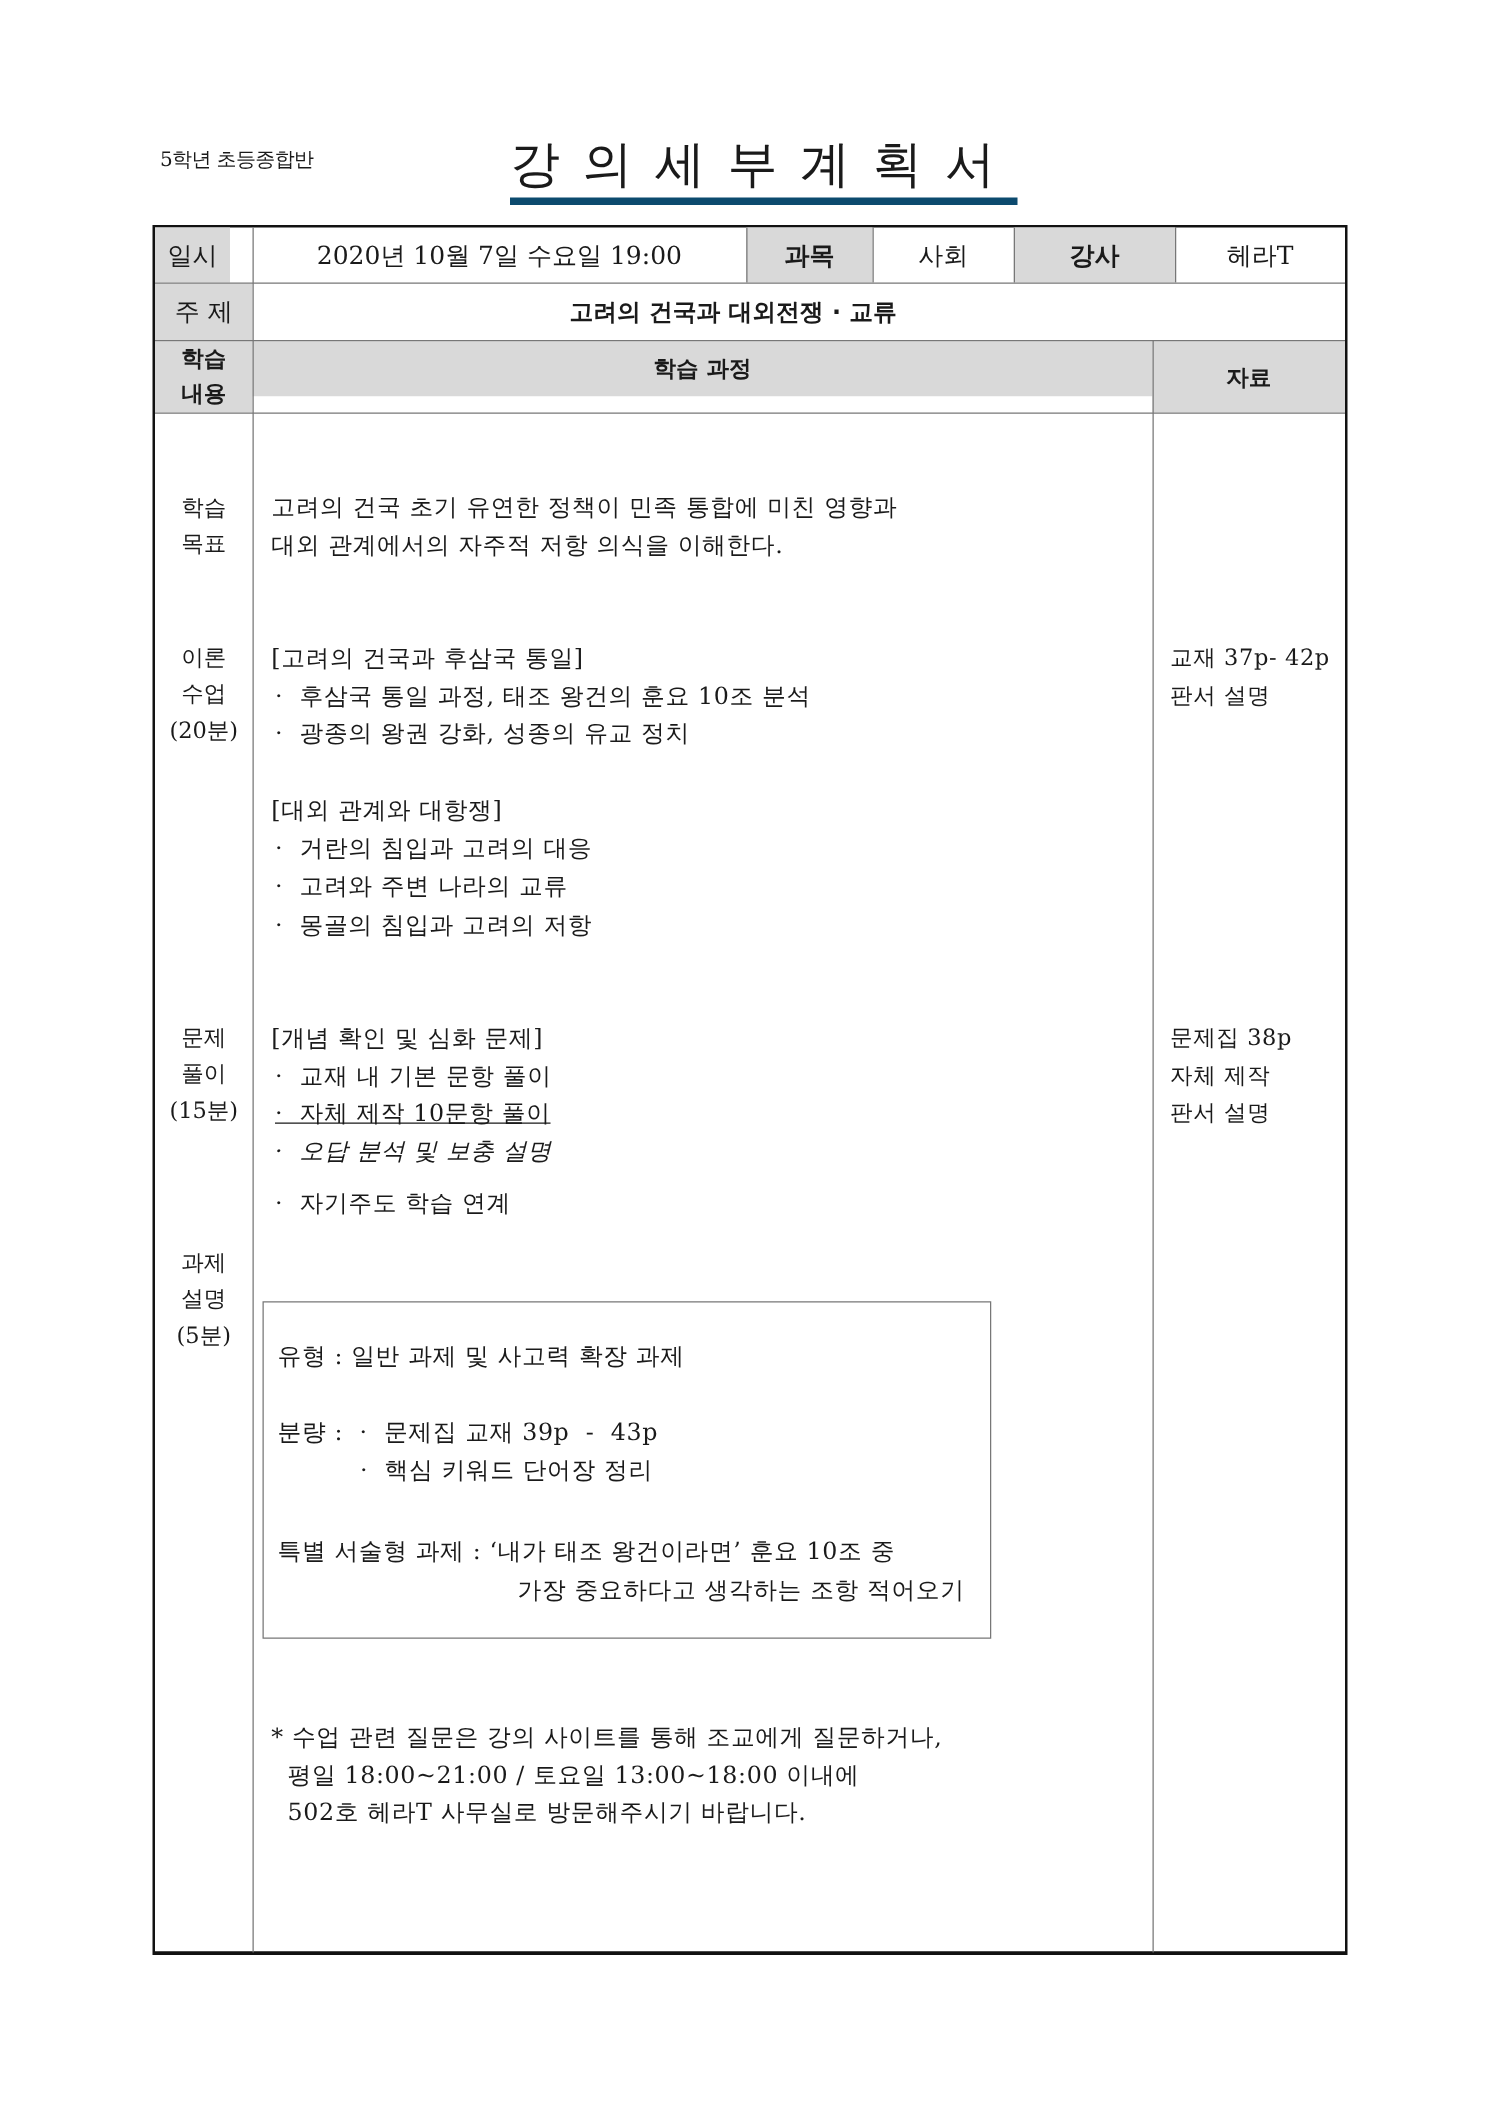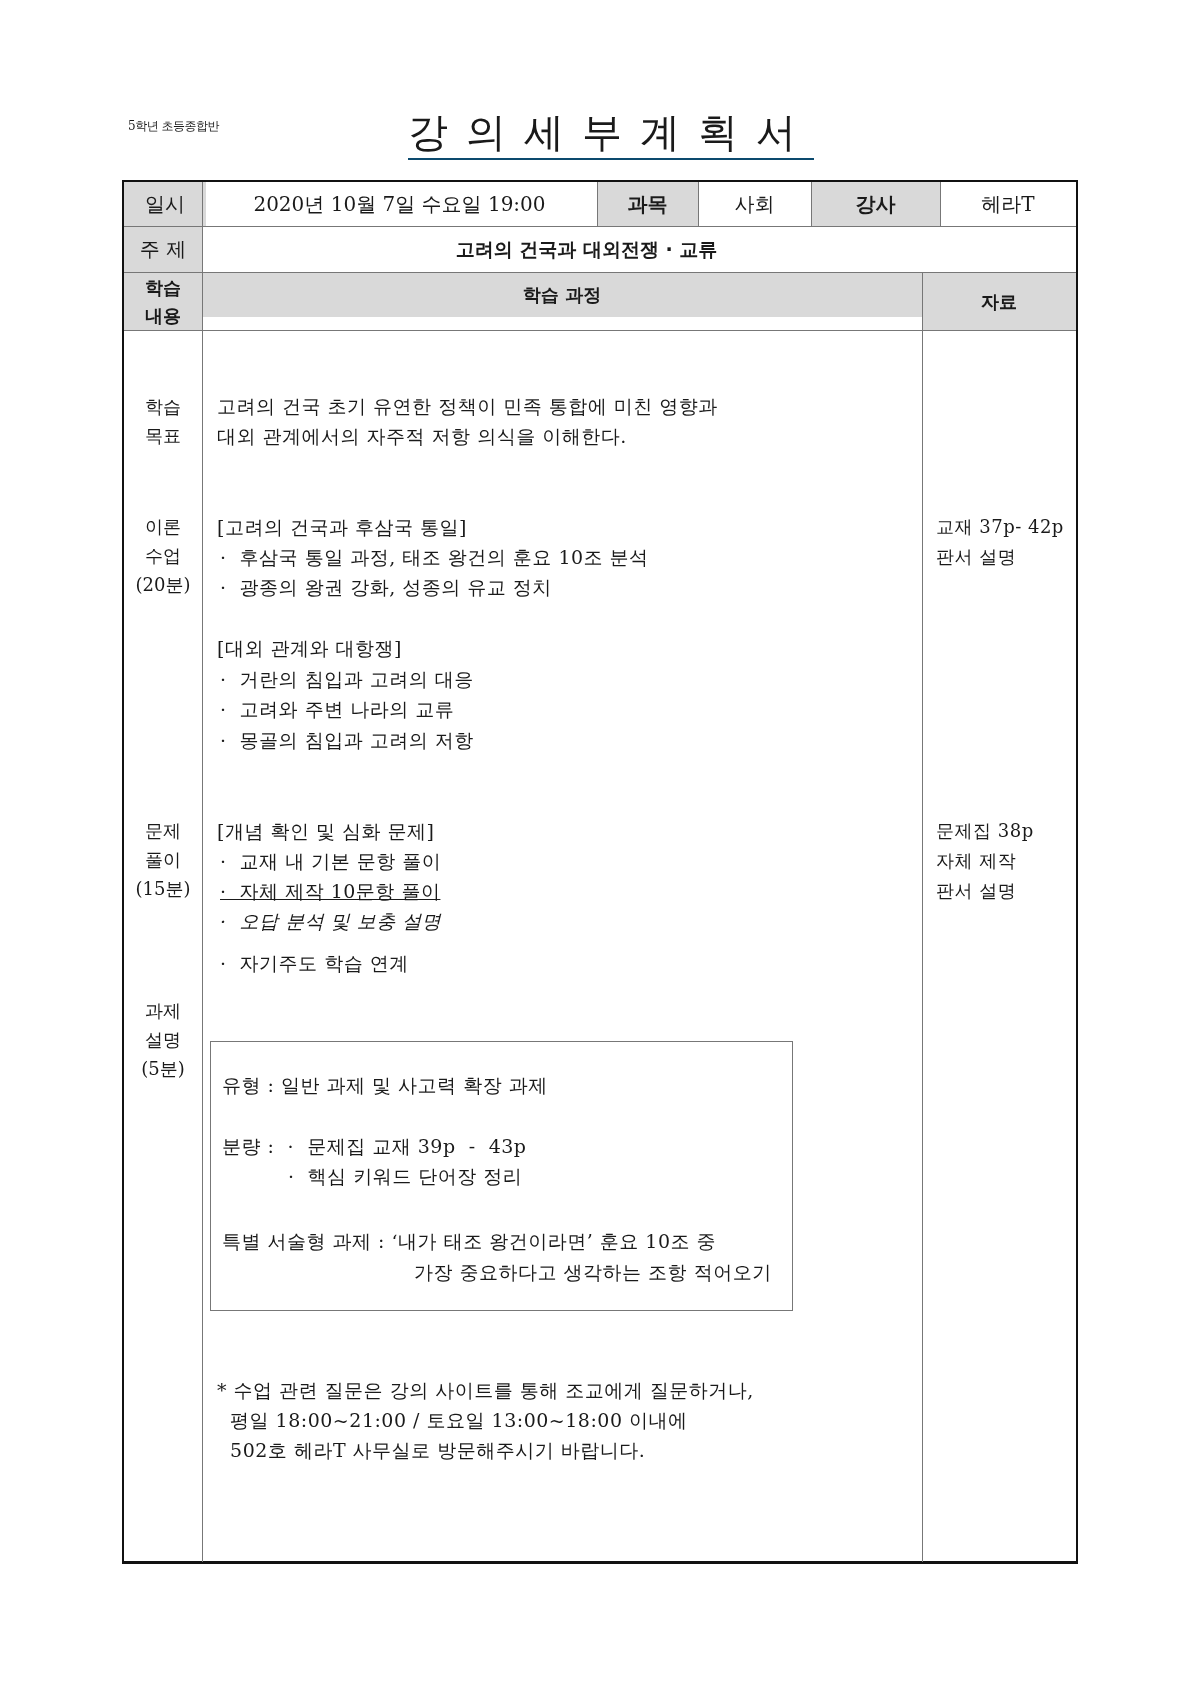--- a/index.html
+++ b/index.html
@@ -1,22 +1,22 @@
 <!DOCTYPE html>
 <html><head>
 <meta charset="utf-8">
 <style>
   html, body { margin: 0; padding: 0; background: #ffffff; }
   body { width: 1200px; height: 1698px; position: relative; overflow: hidden;
          font-family: "DejaVu Serif", "Liberation Serif", serif; color: #1a1a1a; }
   .abs { position: absolute; }
-  .class-label { left: 128px; top: 118px; font-size: 12px; letter-spacing: -0.5px; }
+  .class-label { left: 128px; top: 118px; font-size: 16px; letter-spacing: -0.5px; }
   .doc-title { left: 408px; top: 106px; font-size: 40px; letter-spacing: 18px;
                font-family: "DejaVu Sans", "Liberation Sans", sans-serif; font-weight: normal;
-               border-bottom: 2px solid #0c4a6e; line-height: 52px; padding-right: 0; }
+               border-bottom: 6px solid #0c4a6e; line-height: 52px; padding-right: 0; }
   .frame { left: 122px; top: 180px; width: 956px; height: 1384px; border: 2px solid #111;
            box-sizing: border-box; border-bottom-width: 3px; }
   .cell { position: absolute; box-sizing: border-box; display: flex; align-items: center;
           justify-content: center; font-size: 20px; }
   .gray { background: #d9d9d9; }
   .bold { font-family: "DejaVu Sans", "Liberation Sans", sans-serif; font-weight: bold; }
   .hline { position: absolute; height: 1px; background: #777; }
   .vline { position: absolute; width: 1px; background: #777; }
   .side-label { position: absolute; width: 78px; text-align: center; font-size: 18px; line-height: 29px; }
   .txt { position: absolute; font-size: 19px; line-height: 30px; white-space: pre; letter-spacing: 0.5px; }
@@ -25,21 +25,21 @@
                border: 1px solid #777; box-sizing: border-box; }
 </style>
 </head>
 <body>
 
 <div class="abs class-label">5학년 초등종합반</div>
 <div class="abs doc-title">강의세부계획서</div>
 
 <div class="abs frame"></div>
 
-<div class="cell gray" style="left:124px;top:182px;width:82px;height:44px;">
+<div class="cell gray" style="left:124px;top:182px;width:60px;height:44px;">
   <span>일시</span>
 </div>
 <div class="cell" style="left:202px;top:182px;width:395px;height:44px;">
   <span>2020년 10월 7일 수요일 19:00</span>
 </div>
 <div class="cell gray bold" style="left:597px;top:182px;width:101px;height:44px;">
   <span>과목</span>
 </div>
 <div class="cell" style="left:698px;top:182px;width:113px;height:44px;">
   <span>사회</span>

